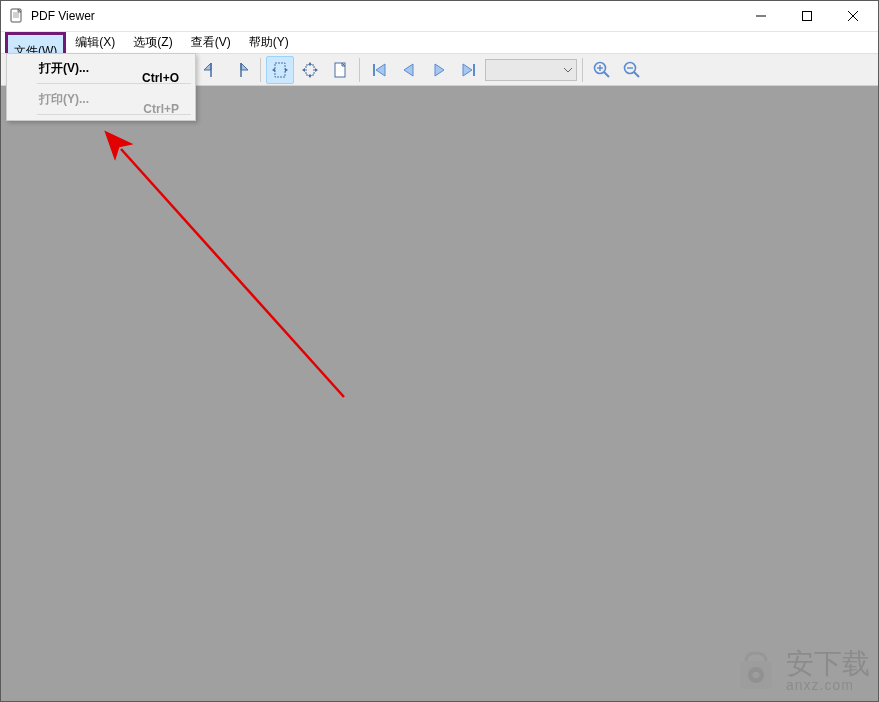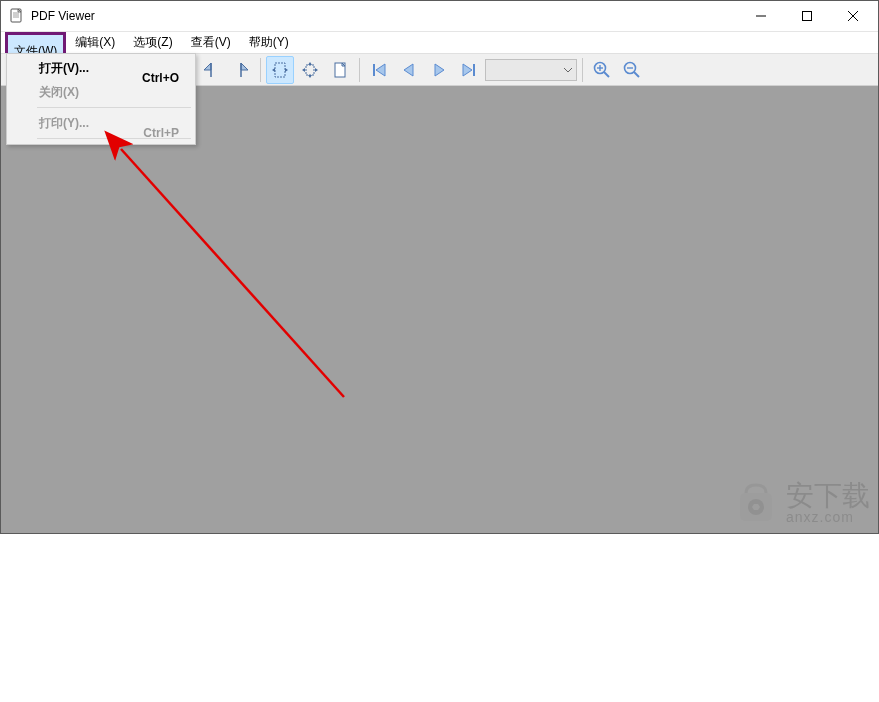--- a/index.html
+++ b/index.html
@@ -1,18 +1,18 @@
 <!DOCTYPE html>
 <html><head>
 <meta charset="utf-8">
 <style>
 * { box-sizing: border-box; margin: 0; padding: 0; font-family: "Microsoft YaHei", "Segoe UI", Tahoma, sans-serif; }
 html, body { width: 879px; height: 702px; overflow: hidden; background: #fff; }
 
-.window { width: 879px; height: 534px; border: 1px solid #5a5a5a; display: flex; flex-direction: column; background: #fff; position: relative; }
+.window { width: 879px; height: 702px; border: 1px solid #5a5a5a; display: flex; flex-direction: column; background: #fff; position: relative; }
 
 
 .titlebar { height: 31px; background: #fff; display: flex; align-items: center; padding: 0 2px 0 8px; border-bottom: 1px solid #e5e5e5; }
 .titlebar .app-icon { width: 16px; height: 16px; margin-right: 6px; }
 .titlebar .title { font-size: 12px; color: #000; flex: 0 0 auto; }
 .titlebar .spacer { flex: 1; }
 .titlebar .win-btn { width: 46px; height: 30px; display: flex; align-items: center; justify-content: center; }
 .titlebar .win-btn svg { display: block; }
 
 
@@ -192,23 +192,20 @@
         <span class="small">anxz.com</span>
       </div>
     </div>
   </div>
 
   <div class="dropdown">
     <div class="dd-row">
       <span>打开(V)...</span>
       <span class="shortcut">Ctrl+O</span>
     </div>
-    <div class="dd-row disabled">
-      <span>关闭(X)</span>
-    </div>
     <div class="dd-sep"></div>
     <div class="dd-row disabled">
       <span>打印(Y)...</span>
       <span class="shortcut">Ctrl+P</span>
     </div>
     <div class="dd-sep"></div>
   </div>
 
   <svg class="arrow-annot" width="879" height="702">
     <defs>

